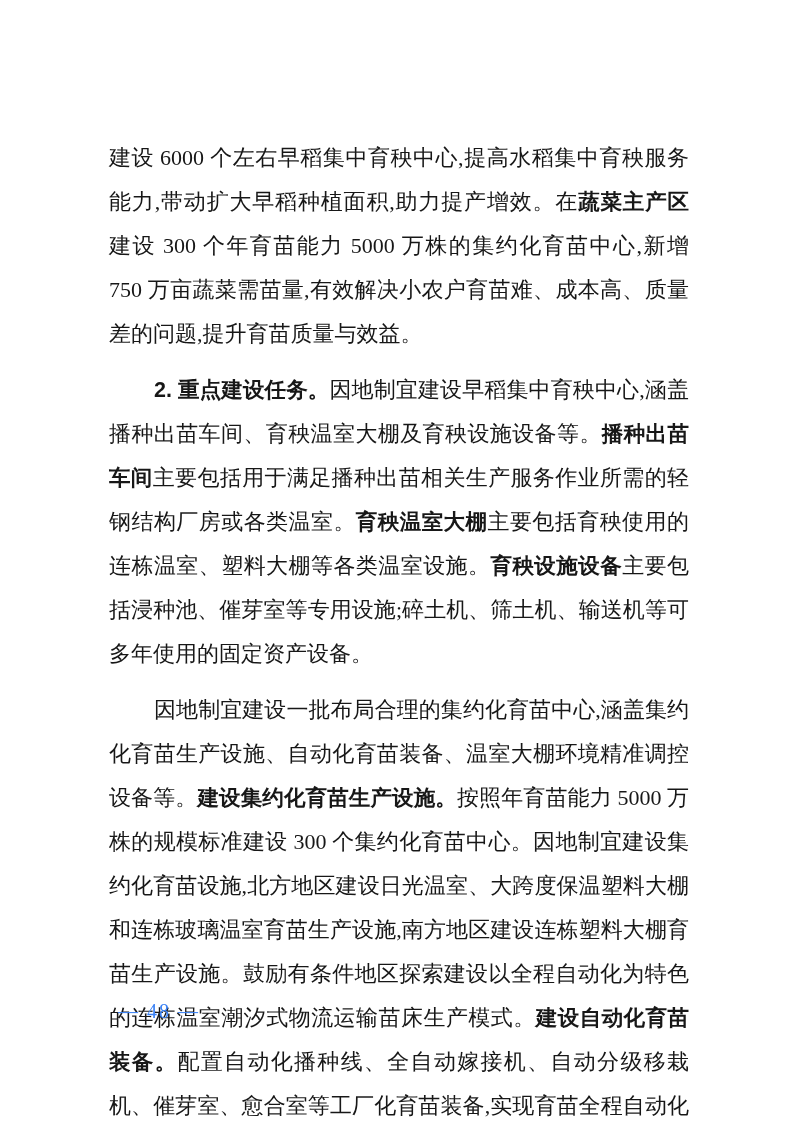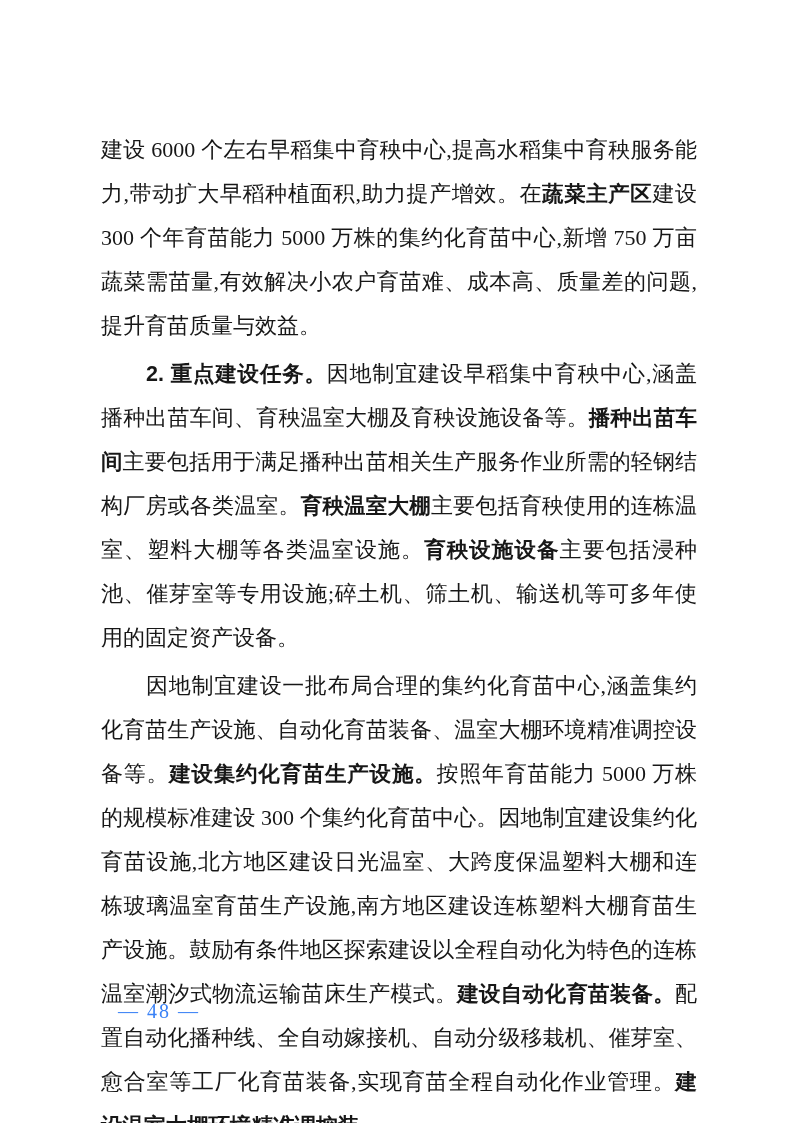--- a/index.html
+++ b/index.html
@@ -20,21 +20,21 @@
     left: 97px;
     top: 124px;
     width: 604px;
     color: #171717;
     font-size: 22px;
     line-height: 44px;
     text-align: justify;
     text-justify: inter-character;
   }
   .para {
-    margin: 4px;
+    margin: 12px;
     padding: 0;
   }
   .para.indent {
     text-indent: 45px;
   }
   .run {
     font-weight: 400;
   }
   .run.bold {
     font-weight: 700;

